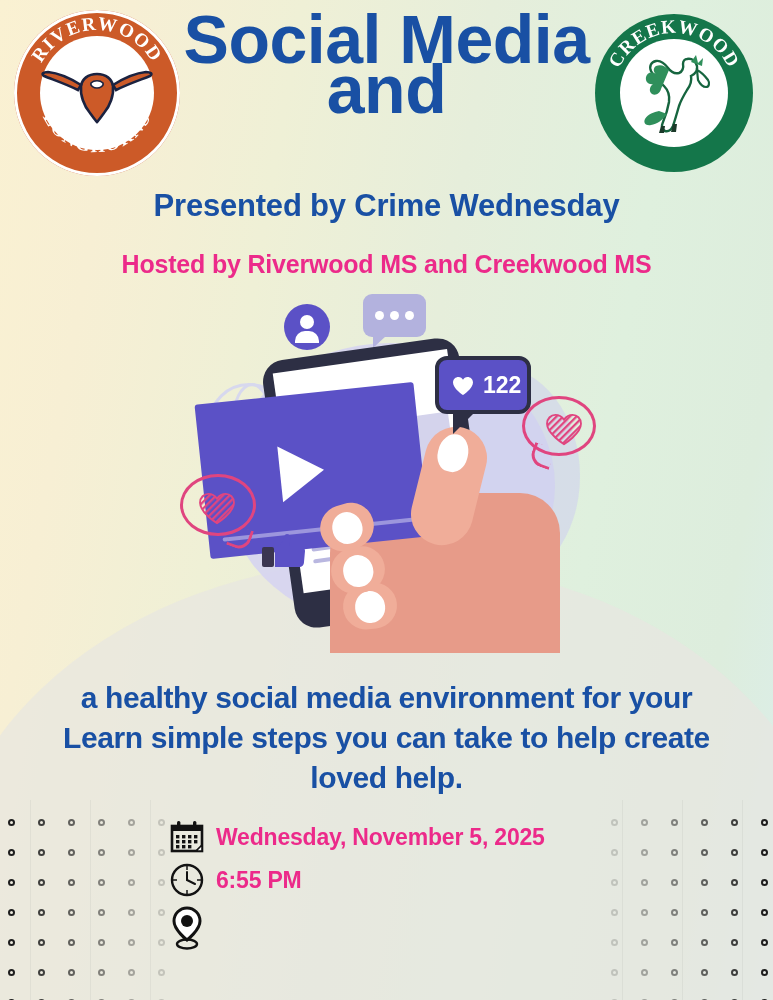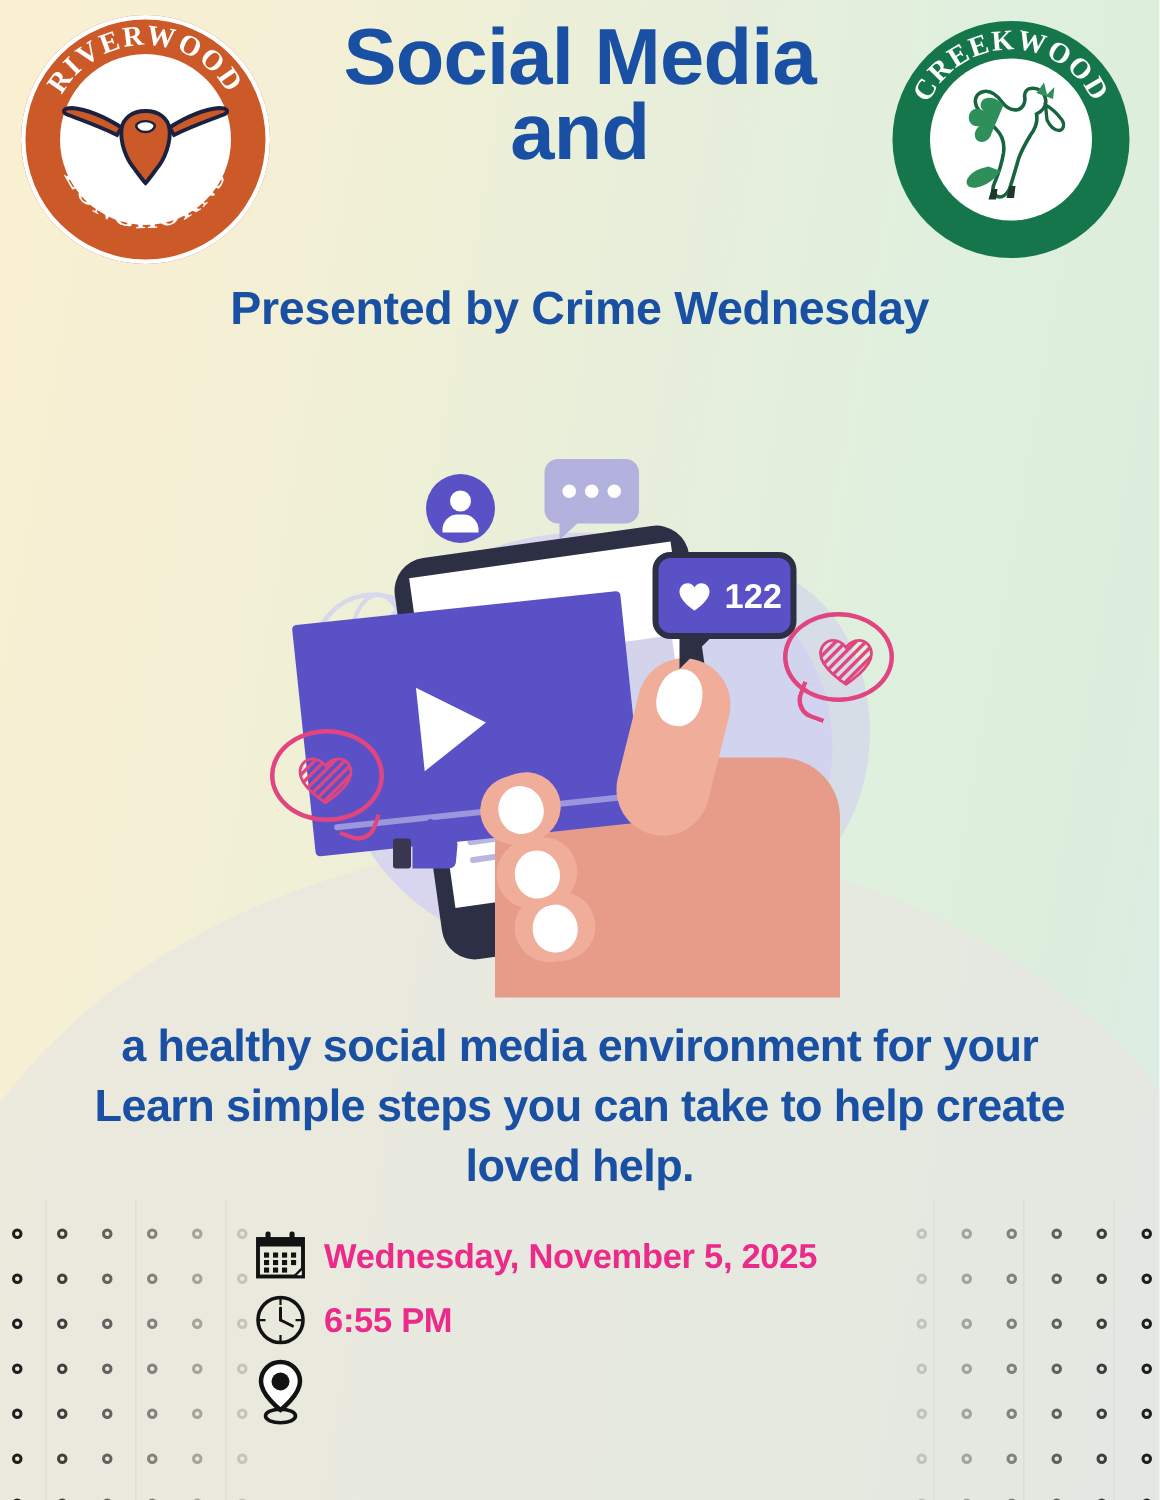--- a/index.html
+++ b/index.html
@@ -119,21 +119,21 @@
     fill: #ffffff;
   }
 
   
   .title {
     position: absolute;
     left: 0; right: 0;
     top: 14px;
     text-align: center;
     color: #1950a4;
-    font-size: 53px;
+    font-size: 68px;
     line-height: 50px;
     font-weight: bold;
     letter-spacing: -0.5px;
   }
   .title .ln { display: block; }
 
   .presented {
     position: absolute;
     left: 0; right: 0;
     top: 188px;
@@ -163,21 +163,21 @@
     font-size: 30px;
     line-height: 40px;
     font-weight: bold;
     letter-spacing: -0.4px;
   }
   .body-copy .ln { display: block; }
 
   
   .illustration {
     position: absolute;
-    left: 180px; top: 290px;
+    left: 180px; top: 278px;
     width: 420px; height: 345px;
   }
   .ill-el { position: absolute; }
 
   .globe {
     left: 28px; top: 105px;
     width: 82px; height: 82px;
     border-radius: 50%;
     border: 3px solid #d7d8ee;
   }
@@ -582,20 +582,21 @@
       </g>
     </svg>
   </div>
 
   <div class="title">
     <span class="ln">Social Media</span>
     <span class="ln">and</span>
   </div>
 
   <div class="presented">Presented by Crime Wednesday</div>
+  <div class="hosted">Hosted by Riverwood MS and Creekwood MS</div>
 
   <div class="illustration">
     <div class="bg-ellipse-soft" style="left:45px;  top:65px; width:330px; height:285px;"></div>
     <div class="bg-ellipse-soft2" style="left:230px; top:88px; width:170px; height:220px;"></div>
 
     <div class="ill-el globe"></div>
 
     <div class="ill-el avatar-badge">
       <div class="head"></div>
       <div class="body"></div>

